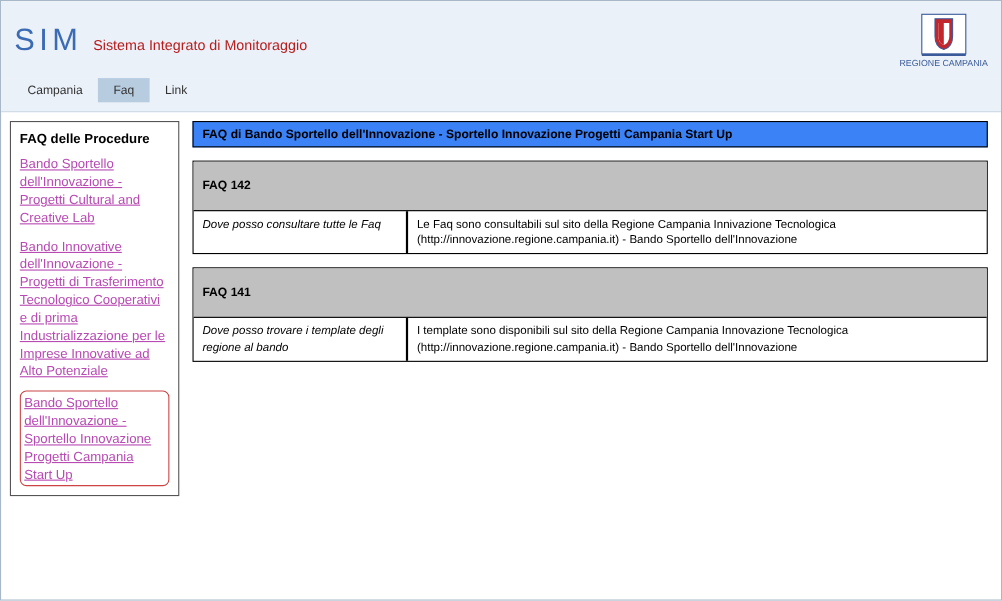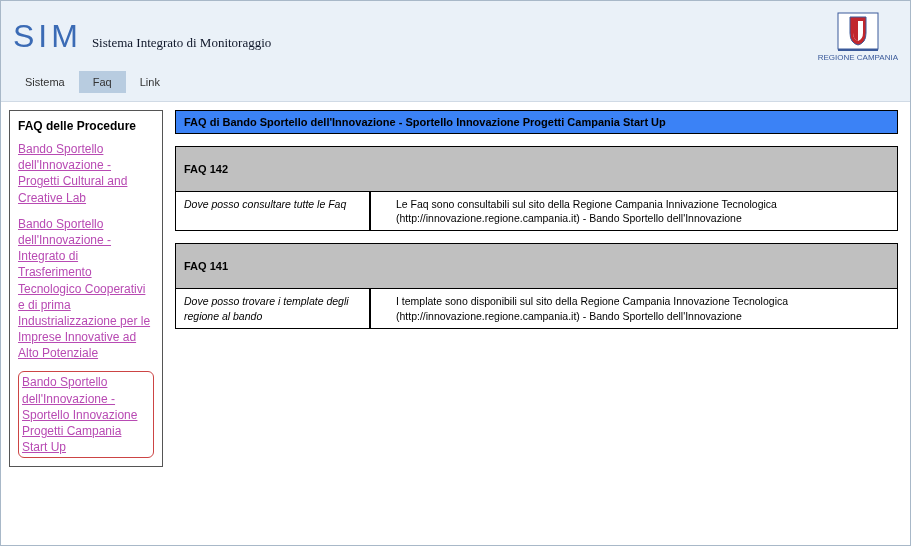--- a/index.html
+++ b/index.html
@@ -16,29 +16,28 @@
     background: #eaf1f8;
     padding: 8px 12px;
     display: flex;
     align-items: center;
     justify-content: space-between;
     height: 70px;
   }
   .title-area { display: flex; align-items: baseline; gap: 10px; }
   .sim-logo {
     font-family: Verdana, sans-serif;
-    font-size: 32px;
+    font-size: 28px;
     color: #3b6bb5;
     letter-spacing: 4px;
     font-weight: 400;
   }
   .sim-sub {
     font-size: 13px;
-    color: #0f172a;
-    font-family: Liberation Serif, serif;
+    color: #b91c1c;
   }
   .logo-box {
     text-align: center;
     font-size: 8px;
     color: #3b5a9a;
   }
   .logo-box svg { display: block; margin: 0 auto 2px; }
   .menubar {
     background: #eaf1f8;
     padding: 0 10px 8px 10px;
@@ -104,21 +103,20 @@
   }
   .faq-title {
     background: #c0c0c0;
     border-bottom: 1px solid #000;
     padding: 16px 8px;
     font-weight: bold;
     font-size: 11px;
   }
   .faq-row {
     display: flex;
-    gap: 17px;
   }
   .faq-q, .faq-a {
     padding: 5px 8px;
     font-size: 10.5px;
     line-height: 1.35;
   }
   .faq-q {
     width: 195px;
     font-style: italic;
     border-right: 2px solid #000;
@@ -139,31 +137,31 @@
       <path d="M14 6 L30 6 L30 22 Q30 32 22 34 Q14 32 14 22 Z" fill="#c1272d" stroke="#3b5a9a" stroke-width="1"></path>
       <path d="M17 10 L27 10 L27 22 Q27 28 22 30 Q17 28 17 22 Z" fill="#fff"></path>
       <path d="M17 10 L22 10 L22 30 Q17 28 17 22 Z" fill="#c1272d"></path>
       <rect x="2" y="38" width="40" height="4" fill="#3b5a9a"></rect>
     </svg>
     <span>REGIONE CAMPANIA</span>
   </div>
 </div>
 
 <div class="menubar">
-  <div class="menu-item">Sistema</div>
+  <div class="menu-item">Campania</div>
   <div class="menu-item active">Faq</div>
   <div class="menu-item">Link</div>
 </div>
 
 <div class="content">
 
   <div class="sidebar">
     <div class="sidebar-title">FAQ delle Procedure</div>
     <a class="side-link">Bando Sportello dell'Innovazione - Progetti Cultural and Creative Lab</a>
-    <a class="side-link">Bando Sportello dell'Innovazione - Integrato di Trasferimento Tecnologico Cooperativi e di prima Industrializzazione per le Imprese Innovative ad Alto Potenziale</a>
+    <a class="side-link">Bando Innovative dell'Innovazione - Progetti di Trasferimento Tecnologico Cooperativi e di prima Industrializzazione per le Imprese Innovative ad Alto Potenziale</a>
     <a class="side-link selected">Bando Sportello dell'Innovazione - Sportello Innovazione Progetti Campania Start Up</a>
   </div>
 
   <div class="main">
     <div class="main-heading">FAQ di Bando Sportello dell'Innovazione - Sportello Innovazione Progetti Campania Start Up</div>
 
     <div class="faq-block">
       <div class="faq-title">FAQ 142</div>
       <div class="faq-row">
         <div class="faq-q">Dove posso consultare tutte le Faq</div>

